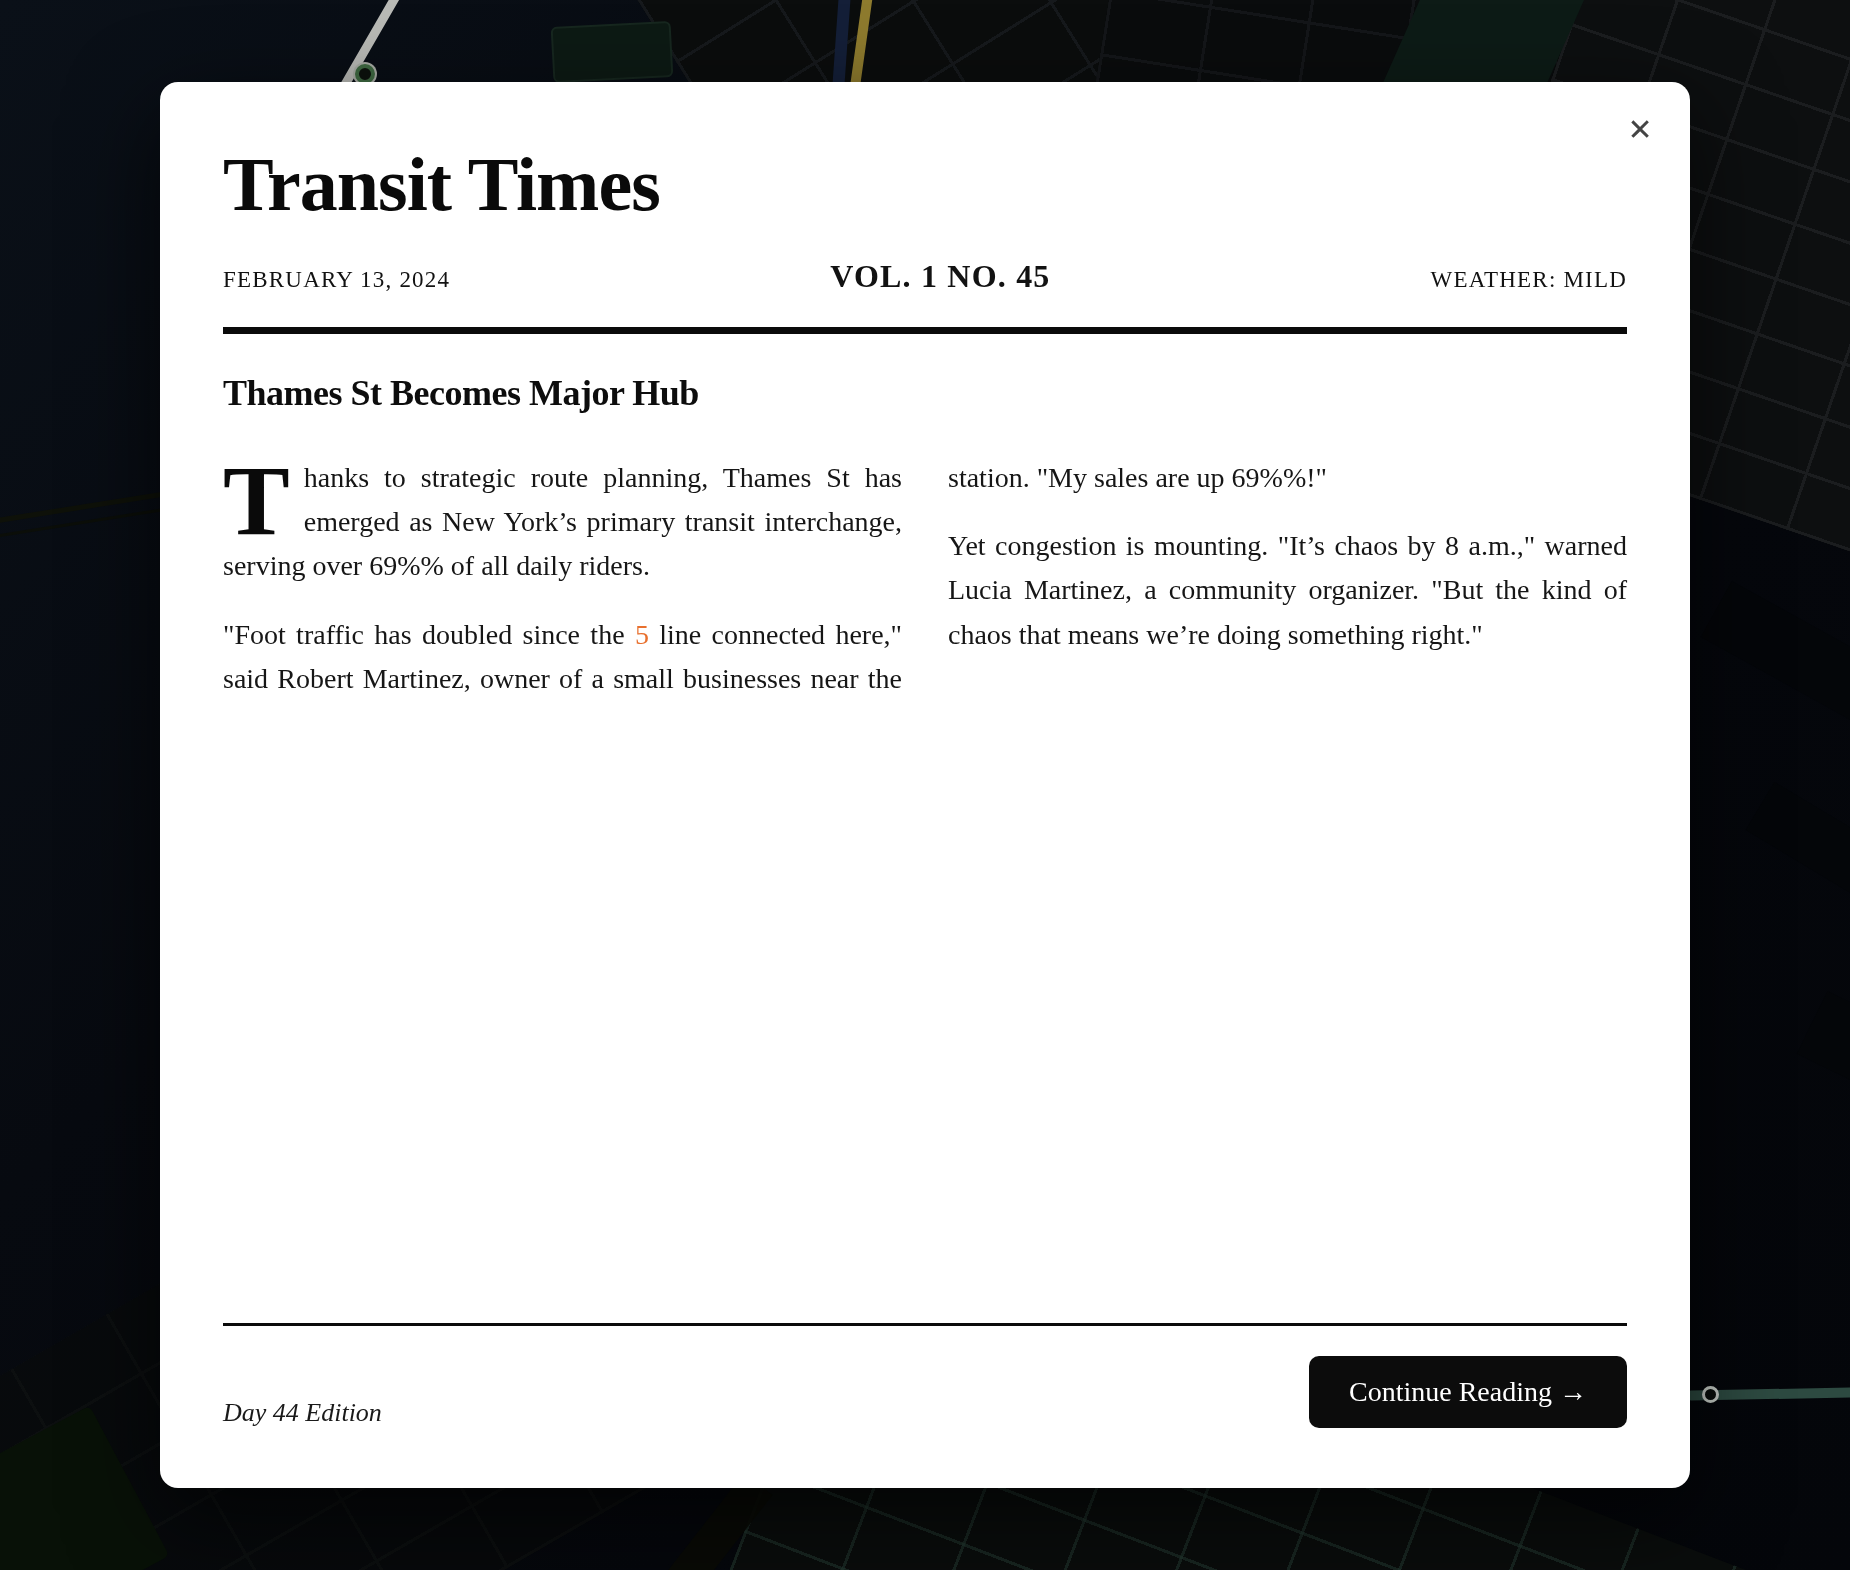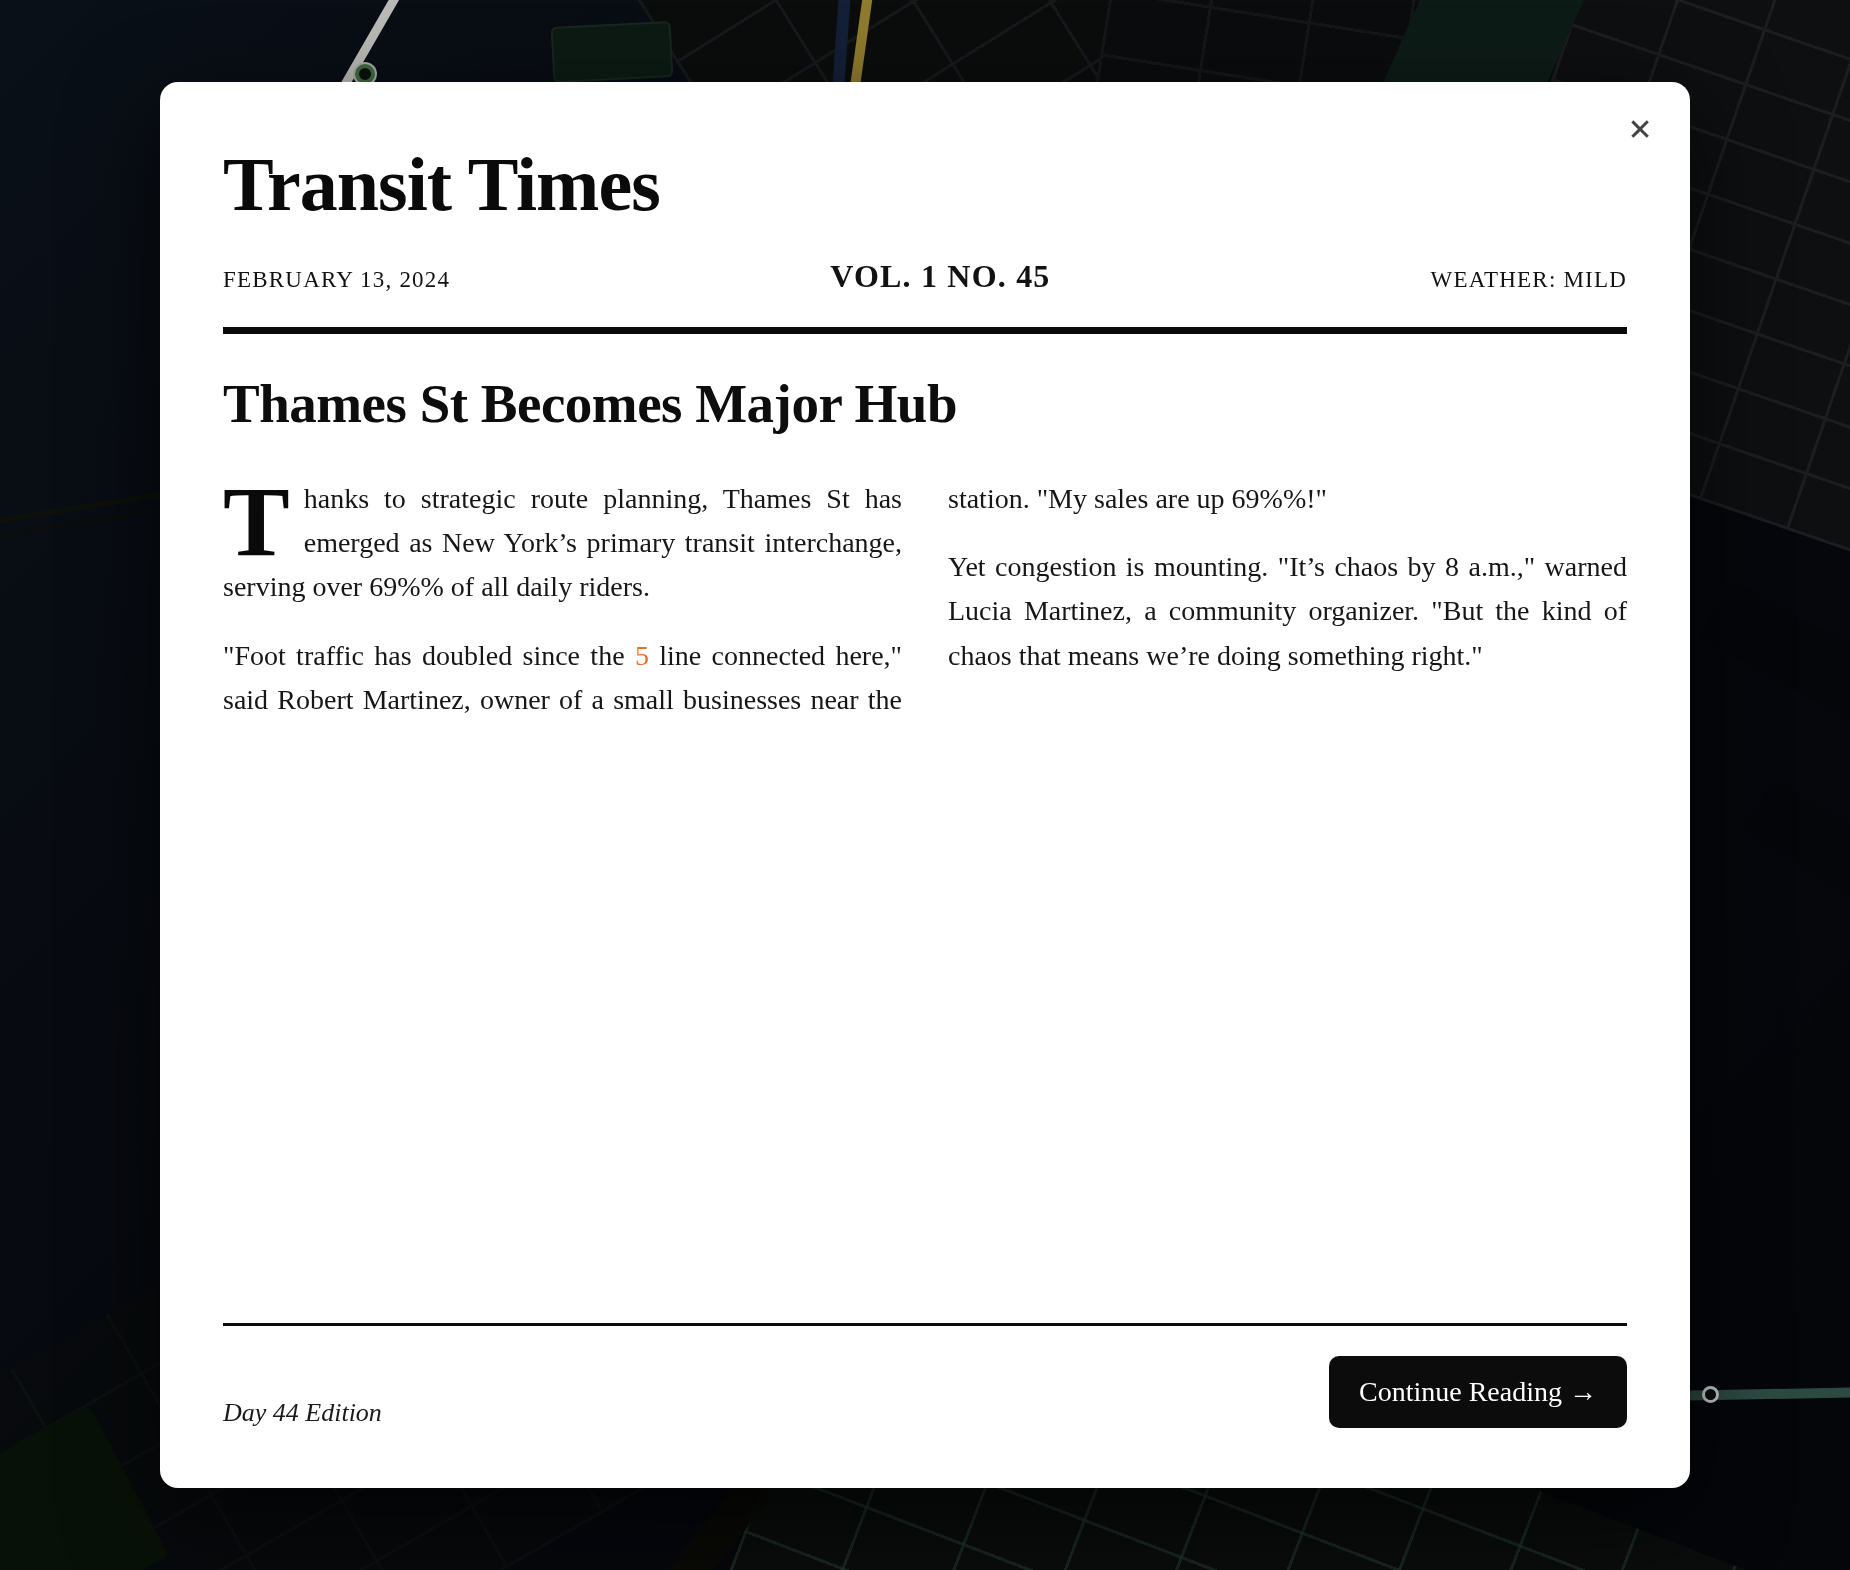--- a/index.html
+++ b/index.html
@@ -89,42 +89,42 @@
     margin:64px 0 0; text-align:left;
     font-size:76px; font-weight:700; letter-spacing:-1px; line-height:1.0; color:#0a0a0a;
   }
   .dateline{
     display:flex; justify-content:space-between; align-items:baseline;
     margin-top:36px; font-size:23px; letter-spacing:1.2px; color:#121212;gap:25px;
   }
   .dateline .vol{font-weight:700; font-size:32px;}
   .rule-thick{height:7px; background:#0a0a0a; margin-top:32px;}
   .headline{
-    margin:38px 0 0; font-size:55px; font-weight:700; letter-spacing:-0.5px; color:#0d0d0d;
+    margin:38px 0 0; font-size:36px; font-weight:700; letter-spacing:-0.5px; color:#0d0d0d;
   }
   .article{
     margin-top:42px; column-count:2; column-gap:46px; column-fill:balance;
     font-size:28px; line-height:1.58; text-align:justify; color:#161616;
   }
   .article p{margin:0 0 24px;}
   .dropcap{
     float:left; font-size:100px; line-height:.78; font-weight:700;
     padding:6px 14px 0 0; color:#0a0a0a;
   }
   .footer{margin-top:auto;}
   .rule-thin{height:3px; background:#0a0a0a;}
   .footer-row{
     display:flex; justify-content:space-between; align-items:flex-end;
     padding-top:30px; margin-bottom:60px;
   }
   .edition{font-style:italic; font-size:26px; color:#1a1a1a;}
   .continue-btn{
     font-family:"Liberation Serif","DejaVu Serif",serif;
     background:var(--button-bg,#0c0c0c); color:var(--button-text,#fff);
-    font-size:28px; padding:20px 30px; border:none; border-radius:10px; cursor:pointer;
+    font-size:28px; padding:20px 40px; border:none; border-radius:10px; cursor:pointer;
   }
 </style>
 </head>
 <body>
 
 <div class="stage">
 
   <div class="map">
     <div class="zone grid-a"></div>
     <div class="zone grid-b"></div>

